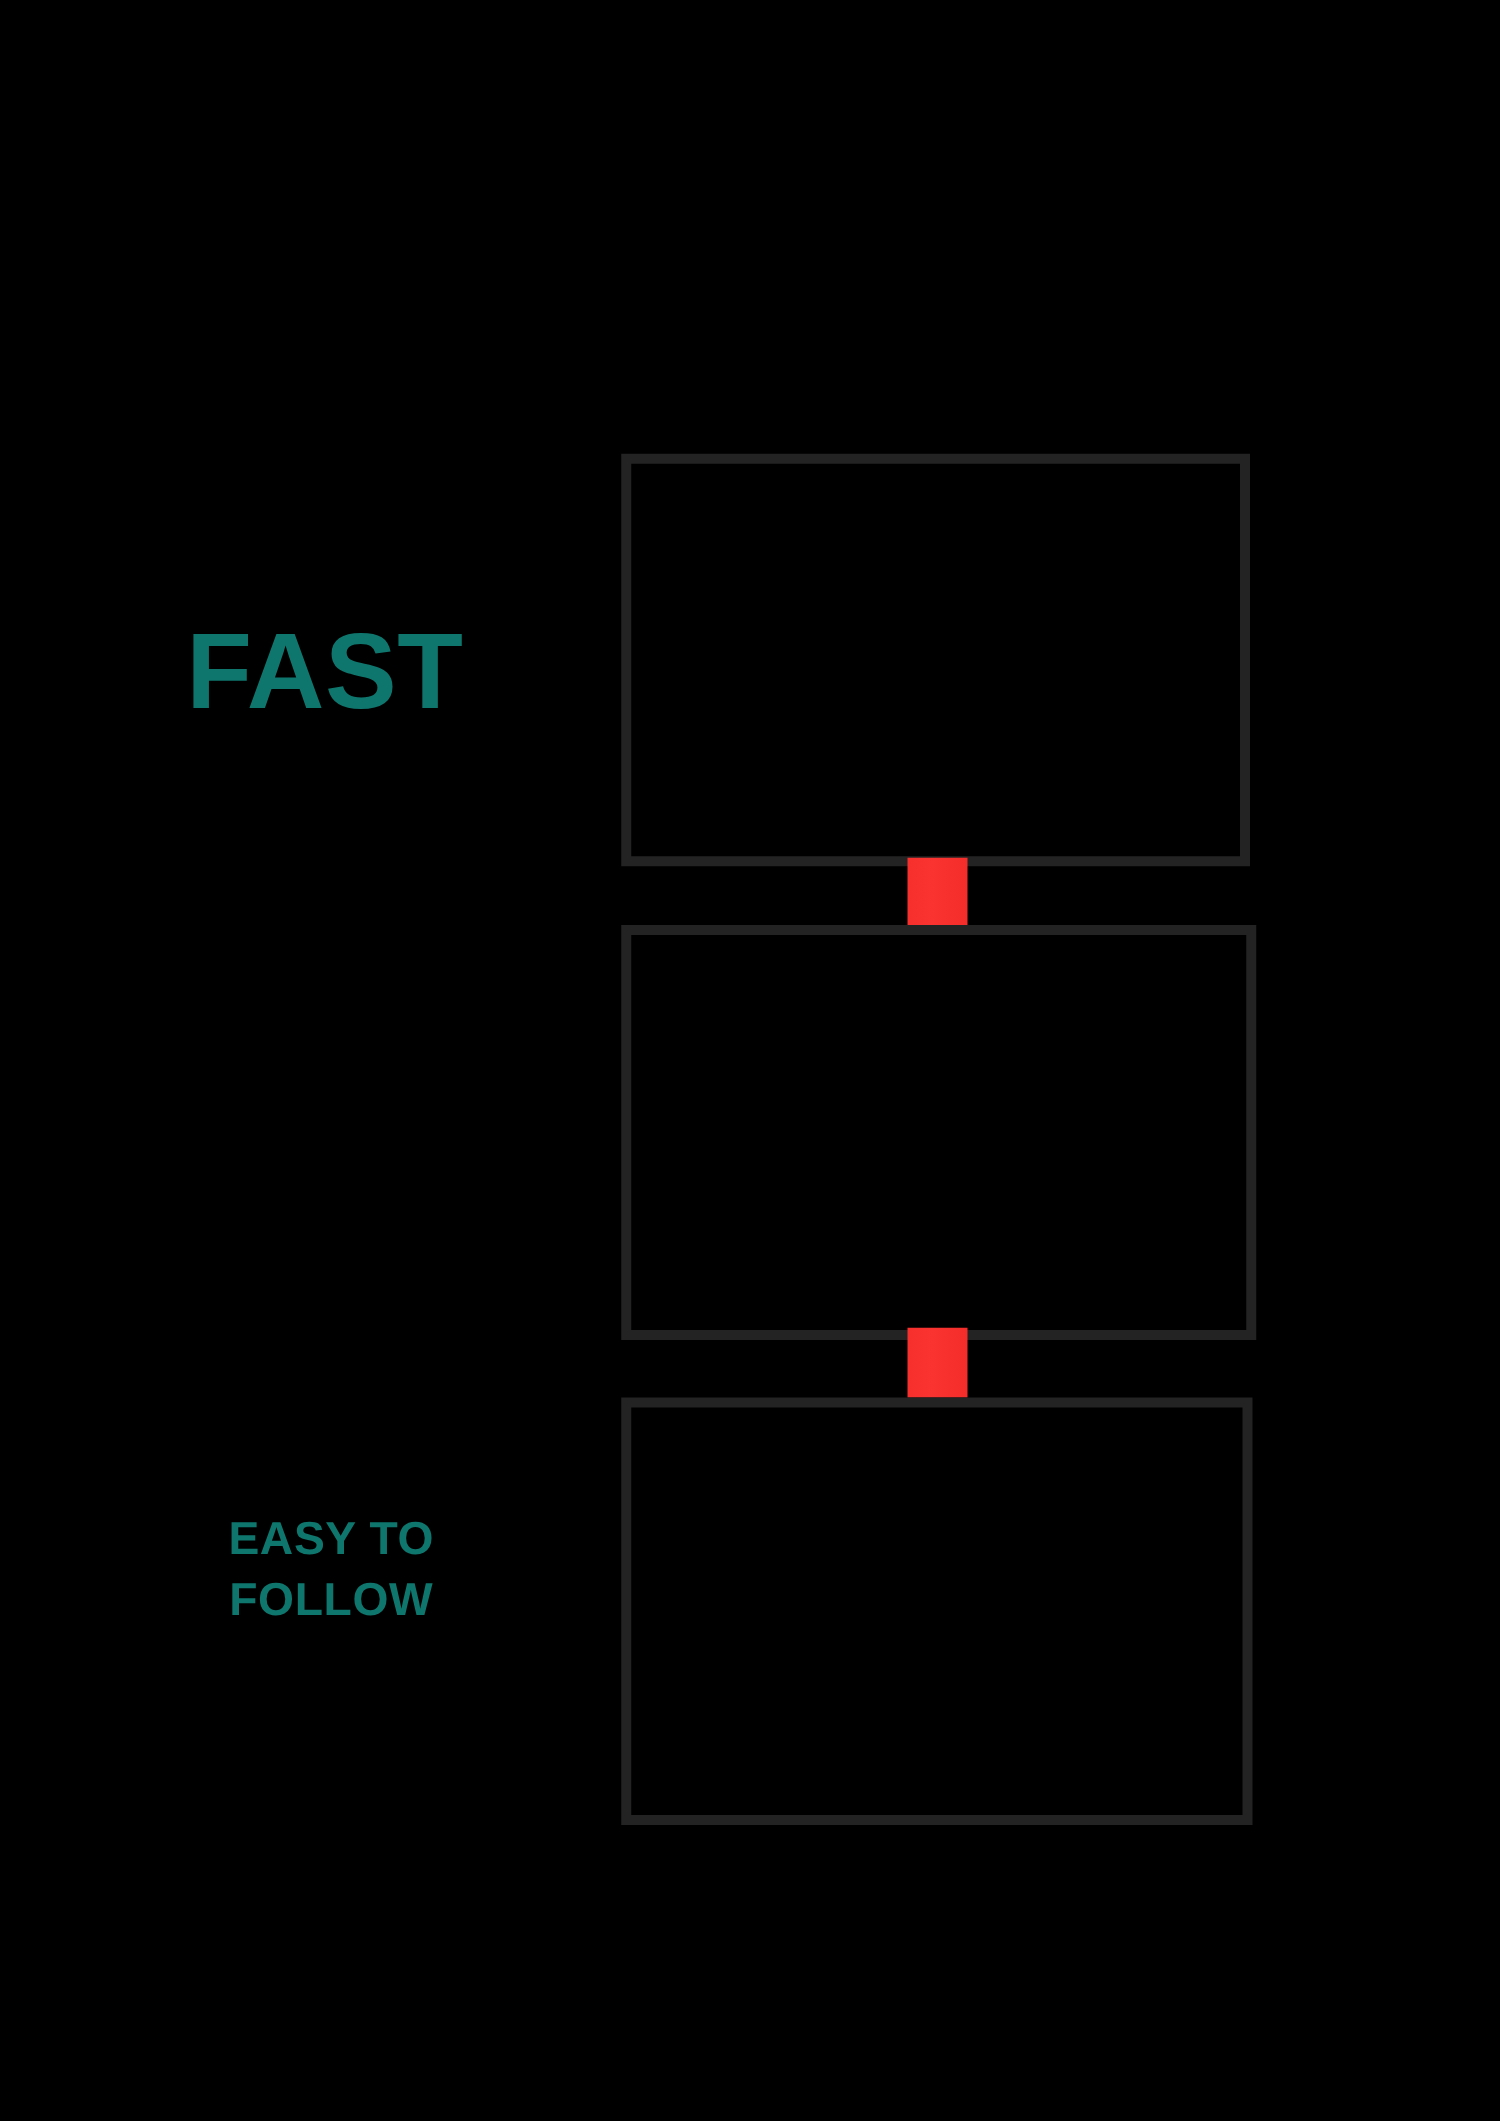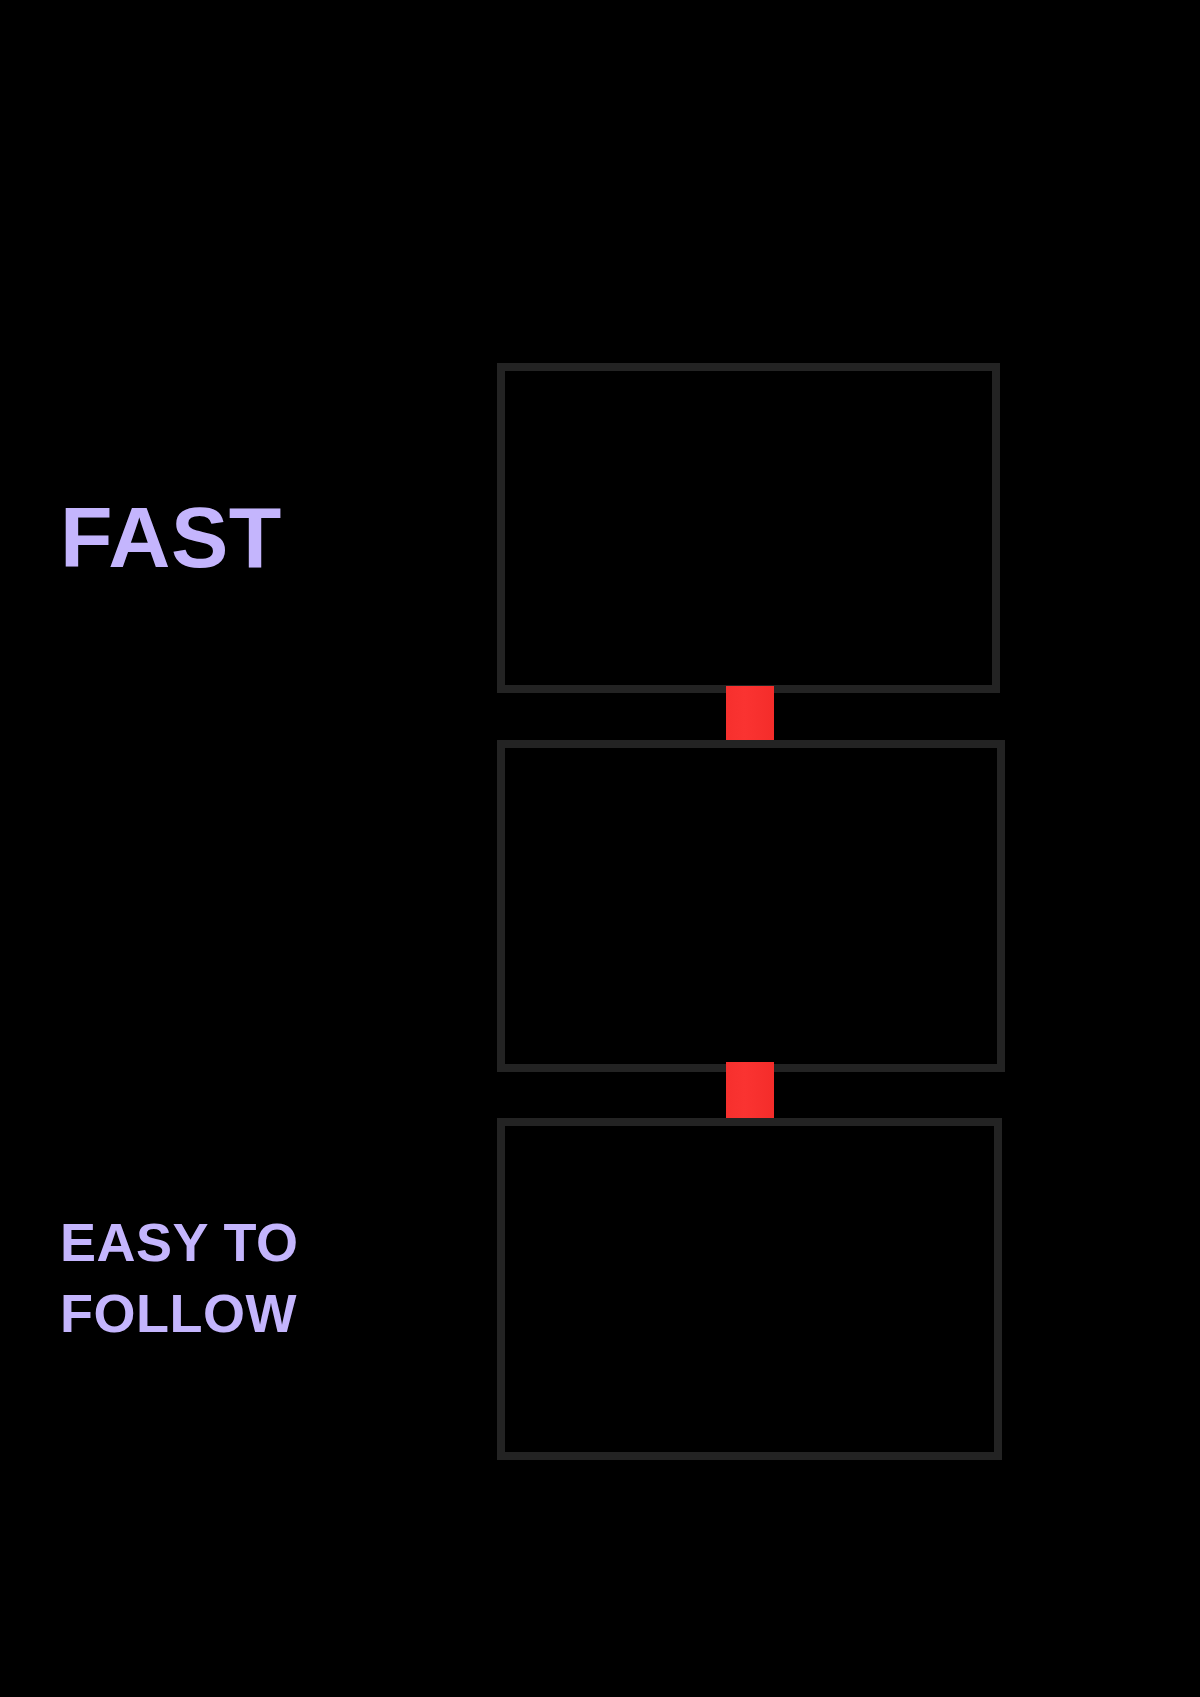--- a/index.html
+++ b/index.html
@@ -21,45 +21,45 @@
     position: absolute;
     left: 0;
     top: 0;
     width: 1200px;
     height: 1697px;
   }
 
   
   .label {
     position: absolute;
-    color: #c4b5fd;
+    color: #0f766e;
     font-weight: 700;
     letter-spacing: 0.5px;
-    text-align: left;
+    text-align: center;
     line-height: 1.18;
     white-space: pre-line;
     user-select: none;
   }
   .label-fast {
     left: 60px;
     top: 487px;
     width: 400px;
     font-size: 86px;
   }
   .label-simple {
     left: 60px;
     top: 866px;
     width: 400px;
     font-size: 62px;
   }
   .label-easy {
     left: 60px;
     top: 1207px;
     width: 410px;
-    font-size: 54px;
+    font-size: 37px;
     line-height: 1.32;
   }
 
   
   .box {
     position: absolute;
     background: #000000;
     border: 8px solid #232323;
     box-sizing: border-box;
   }

